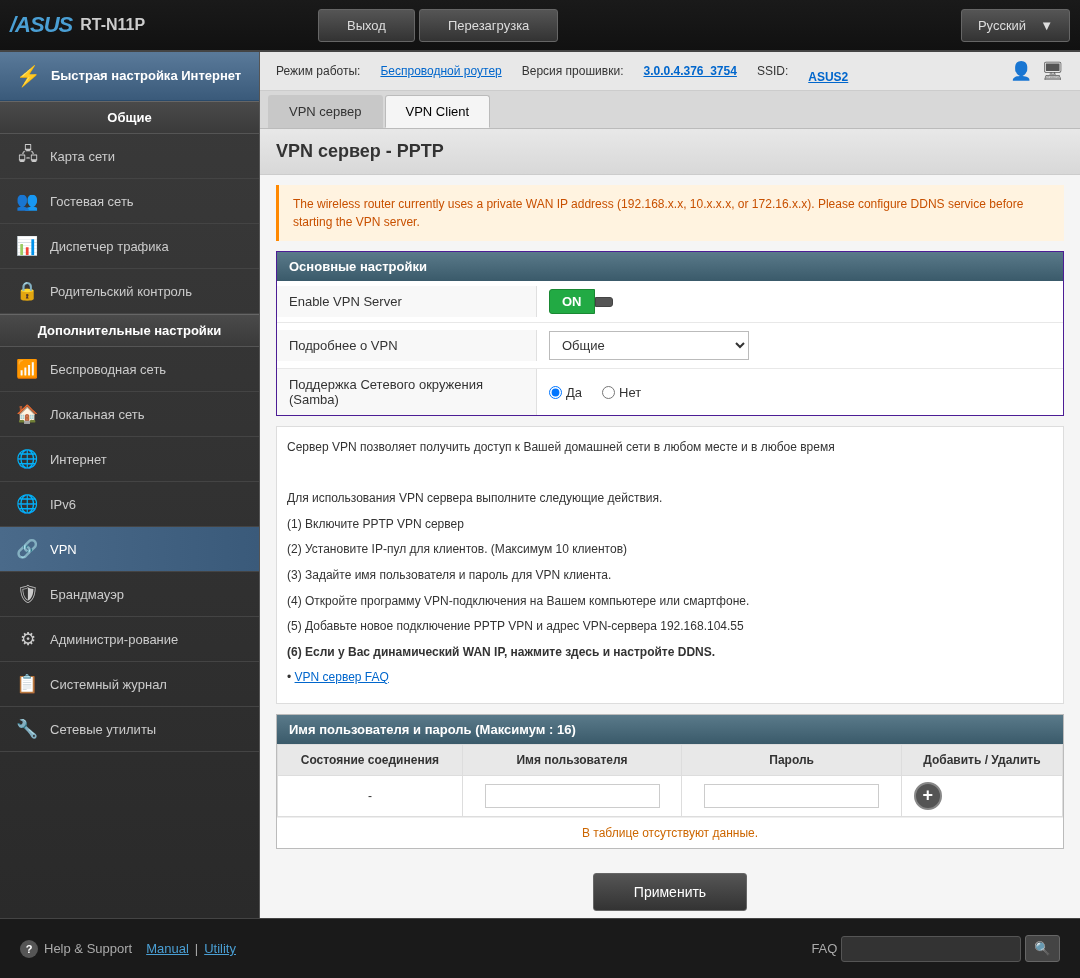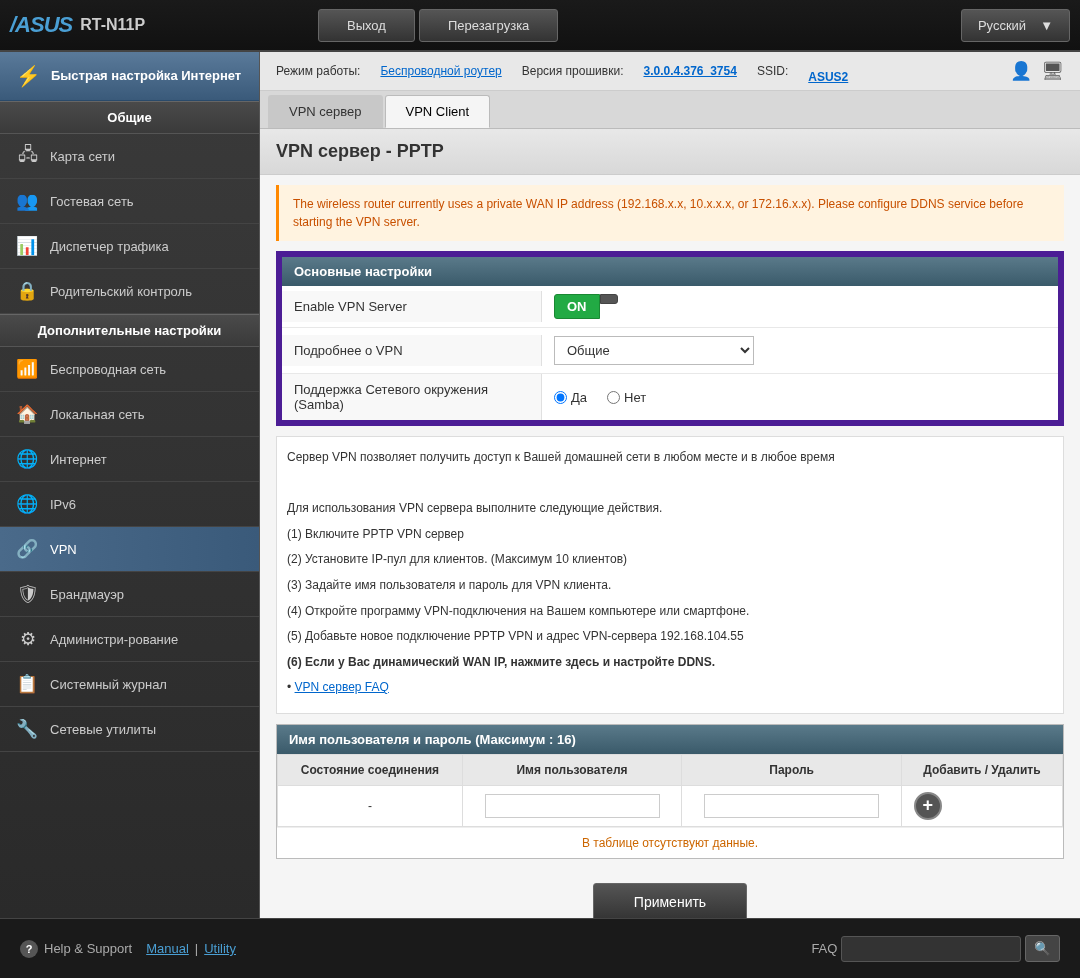--- a/index.html
+++ b/index.html
@@ -216,21 +216,21 @@
       margin: 10px 16px;
       padding: 10px 14px;
       color: #c85000;
       font-size: 12px;
       line-height: 1.5;
     }
 
     
     .settings-section {
       margin: 10px 16px;
-      border: 6px solid #4c1d95;
+      border: 1px solid #4c1d95;
       background: #fff;
     }
     .settings-section-header {
       background: linear-gradient(to bottom, #5a7a8a, #3a5a6a);
       color: #fff;
       padding: 7px 12px;
       font-size: 13px;
       font-weight: bold;
     }
     .settings-row {
@@ -246,21 +246,21 @@
       color: #333;
       font-size: 13px;
       flex-shrink: 0;
       background: #f8f8f8;
       border-right: 1px solid #e0e0e0;
     }
     .settings-value {
       flex: 1;
       padding: 8px 12px;
       display: flex;
-      align-items: flex-start;
+      align-items: center;
     }
 
     
     .toggle-on {
       background: #22aa44;
       border: 1px solid #1a8833;
       padding: 4px 12px;
       color: #fff;
       font-weight: bold;
       font-size: 13px;

